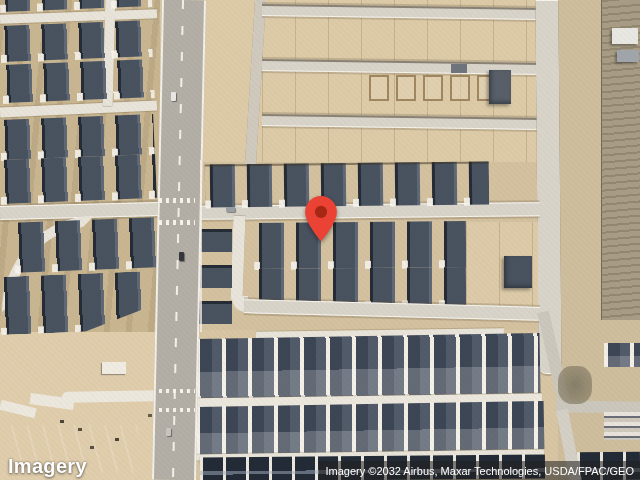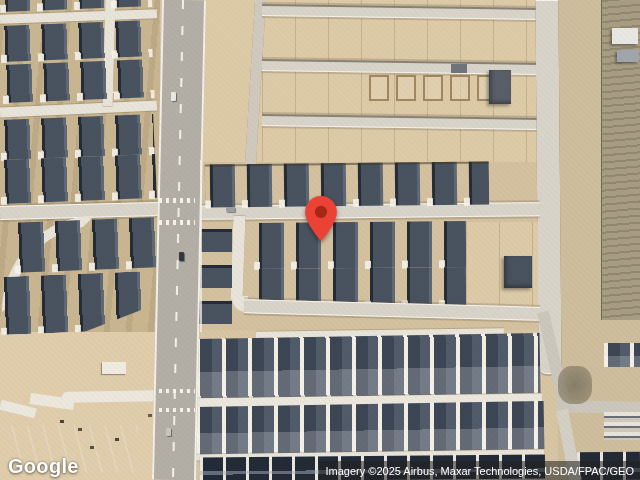--- a/index.html
+++ b/index.html
@@ -145,18 +145,18 @@
 
   <div class="abs noise"></div>
 
   <div id="pin" class="abs" style="left:305px;top:196px;width:32px;height:45px;">
     <svg width="32" height="45" viewBox="0 0 24 34" xmlns="http://www.w3.org/2000/svg">
       <path d="M12 0C5.37 0 0 5.37 0 12c0 8.6 12 22 12 22s12-13.4 12-22C24 5.37 18.63 0 12 0z" style="fill:var(--marker-red,#EA4335)"></path>
       <circle cx="12" cy="12" r="4.6" style="fill:var(--marker-inner,#A52714)"></circle>
     </svg>
   </div>
 
-  <div id="glogo" class="abs" style="left:8px;top:455px;">Google</div>
+  <div id="glogo" class="abs" style="left:8px;top:455px;">Imagery</div>
   <div id="attr" class="abs">
-    <span>Imagery ©2025 Airbus, Maxar Technologies, USDA/FPAC/GEO</span>
+    <span>Imagery ©2032 Airbus, Maxar Technologies, USDA/FPAC/GEO</span>
   </div>
 
 </div>
 
 </body></html>

